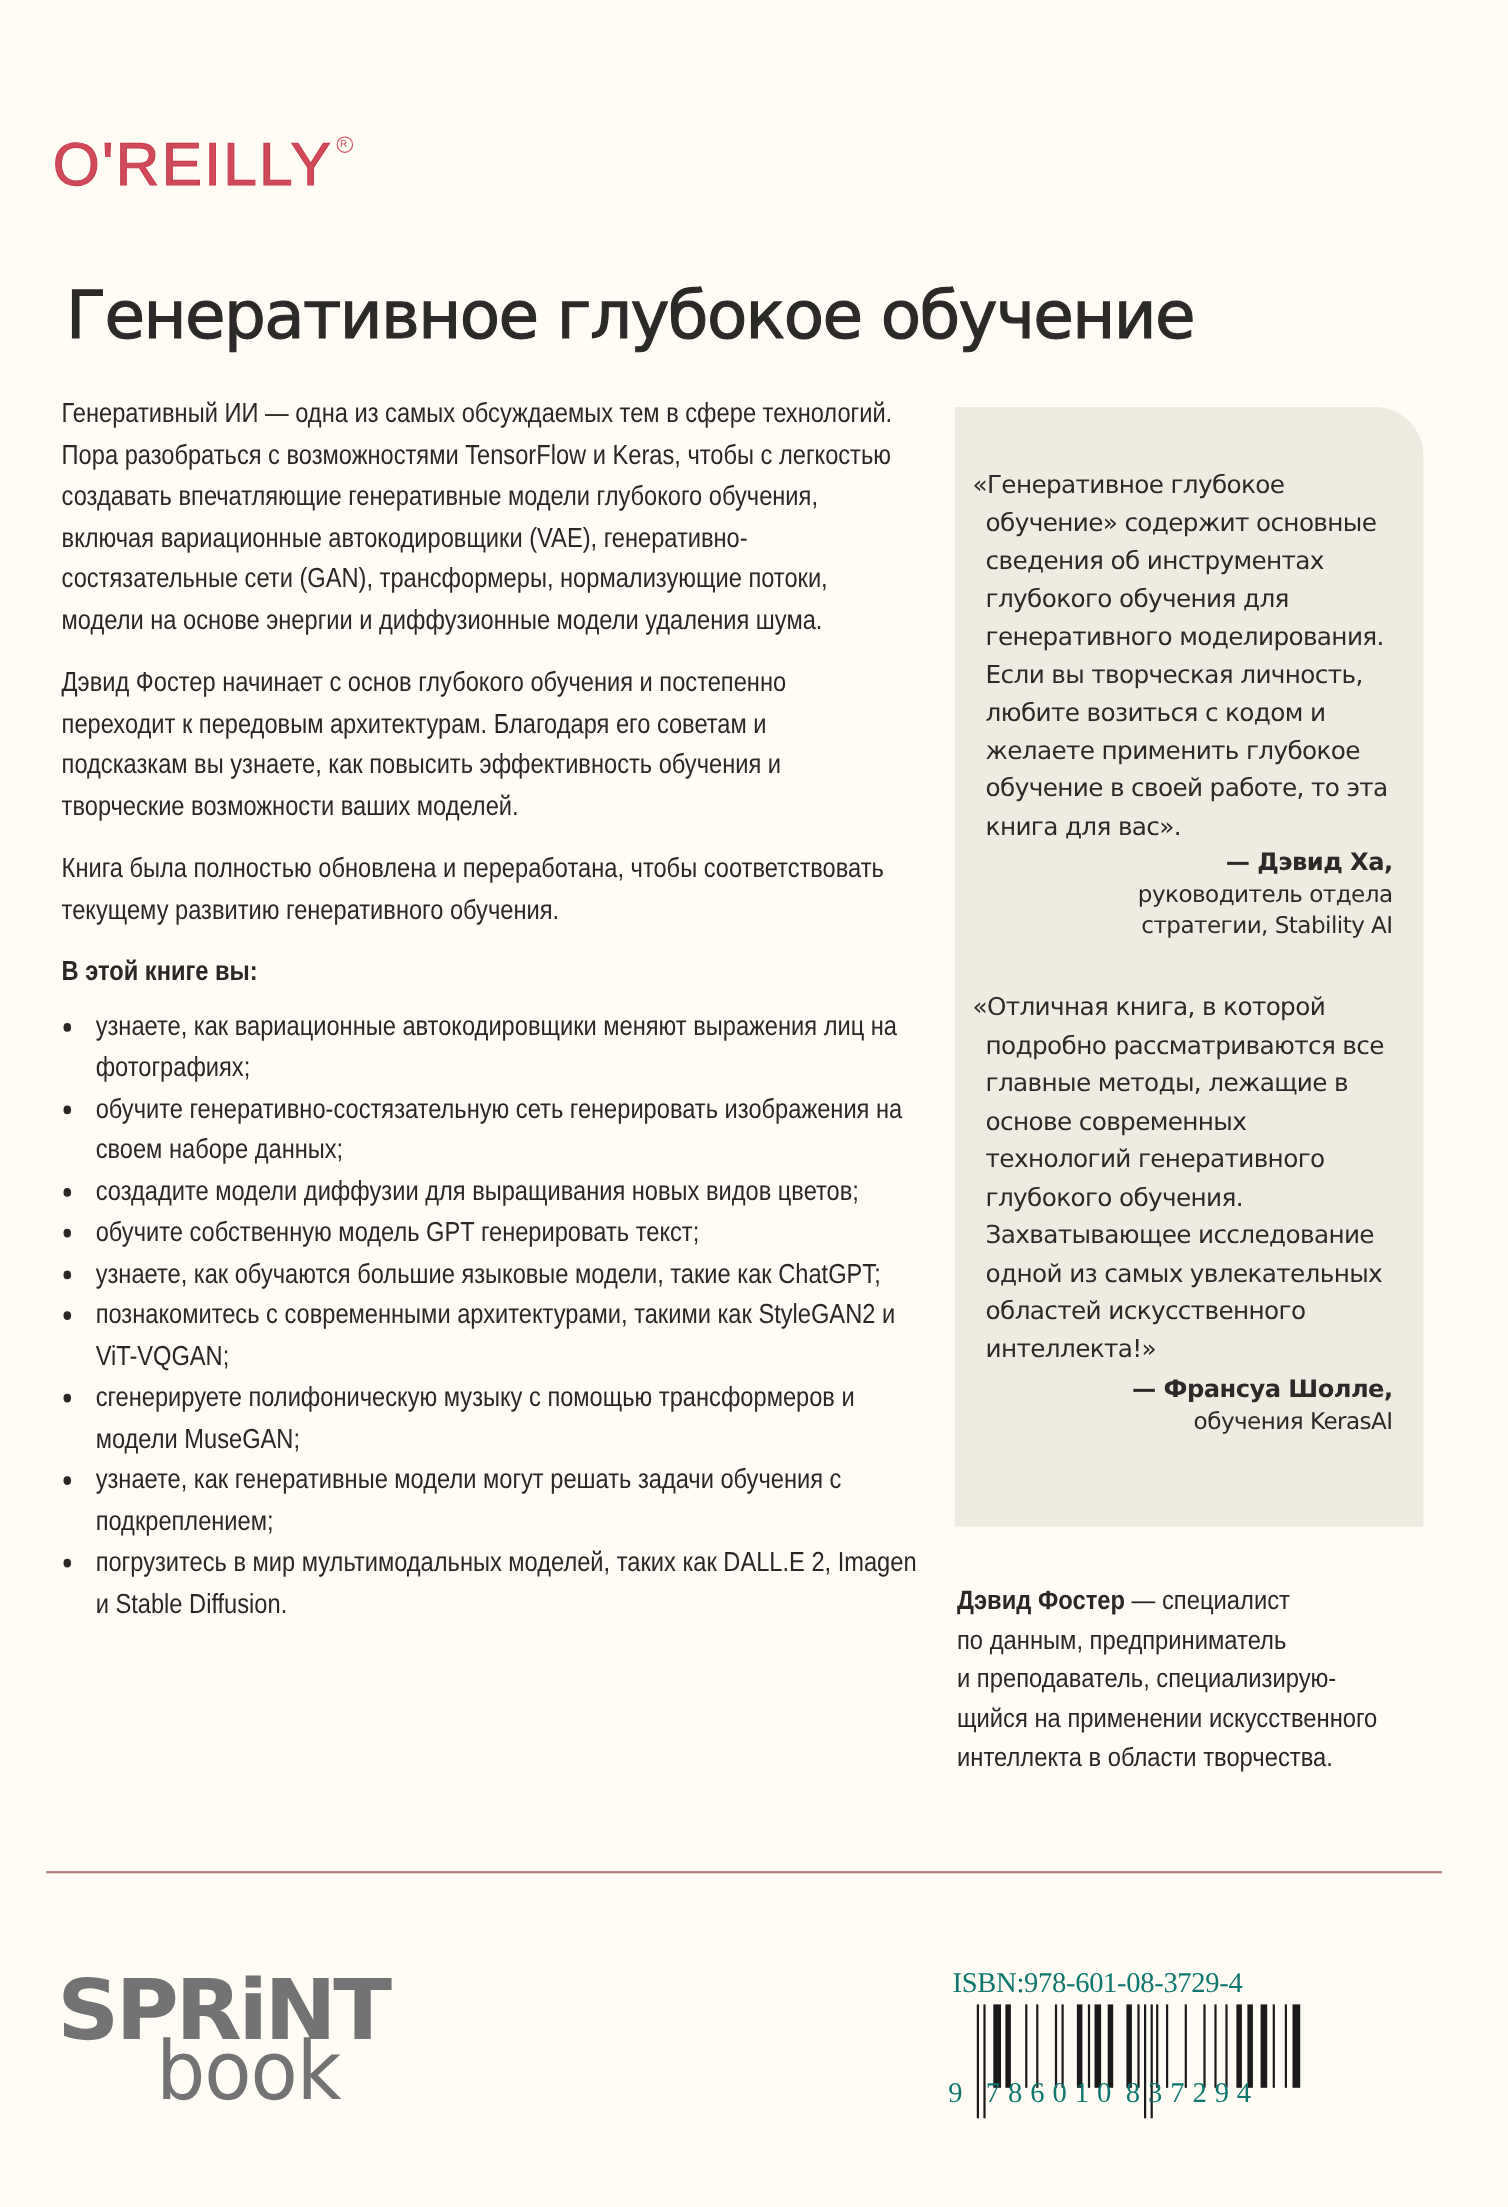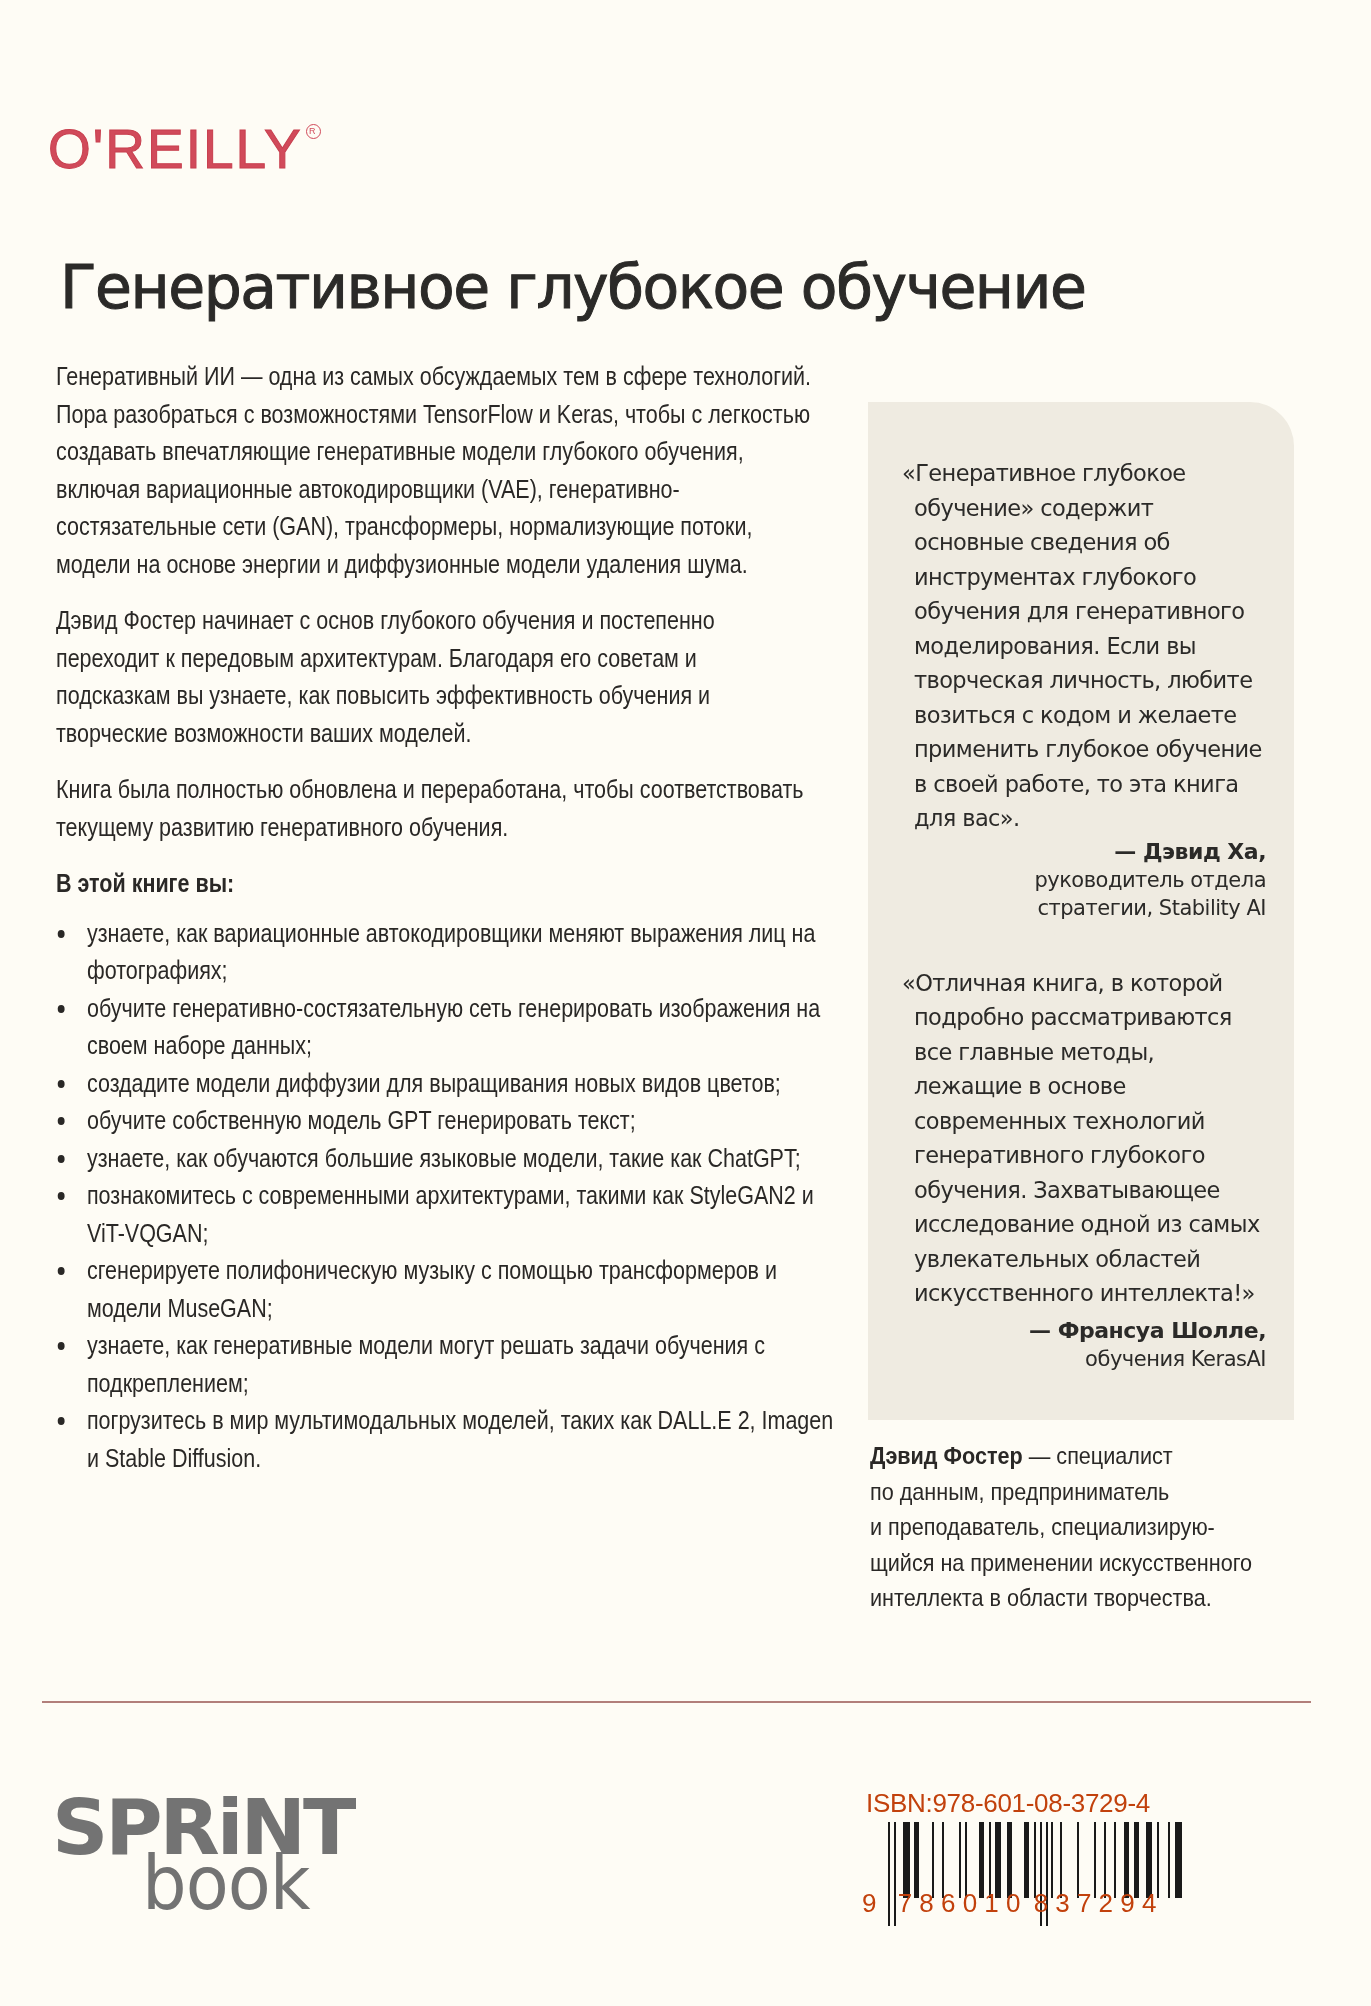--- a/index.html
+++ b/index.html
@@ -106,24 +106,23 @@
 
     
     .quote-box {
       left: 868px;
       top: 370px;
       width: 426px;
       height: 1018px;
       background: #efebe1;
       border-top-right-radius: 44px;
       box-sizing: border-box;
-      padding: 54px 28px 0 34px;
+      padding: 54px 28px 0 16px;
       font-family: "DejaVu Sans", sans-serif;
       color: #2b2a28;
-      margin-top: 32px;
     }
     .quote {
       font-size: 22.5px;
       line-height: 34.5px;
       letter-spacing: -0.6px;
     }
     .quote .q-text {
       text-indent: -12px;
       padding-left: 12px;
     }
@@ -193,22 +192,22 @@
       transform: scaleX(0.95);
       transform-origin: left top;
     }
 
     
     .barcode-wrap {
       left: 862px;
       top: 1790px;
       width: 340px;
       height: 140px;
-      font-family: Liberation Sans, sans-serif;
-      color: #c2410c;
+      font-family: Liberation Serif, serif;
+      color: #0f766e;
     }
     .isbn-text {
       font-size: 26px;
       letter-spacing: -0.3px;
       line-height: 1;
       margin-left: 4px;
       white-space: nowrap;
     }
     .bars {
       position: absolute;

